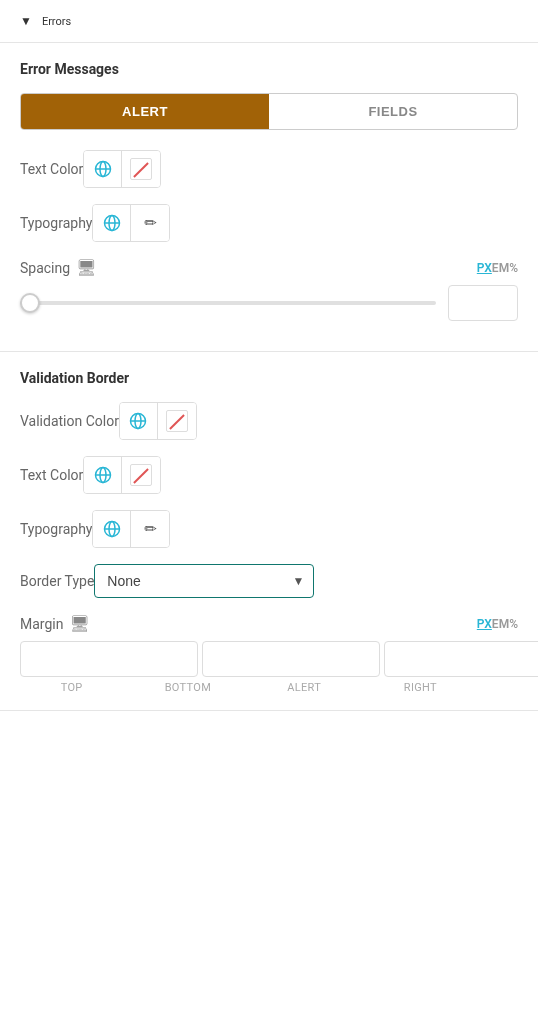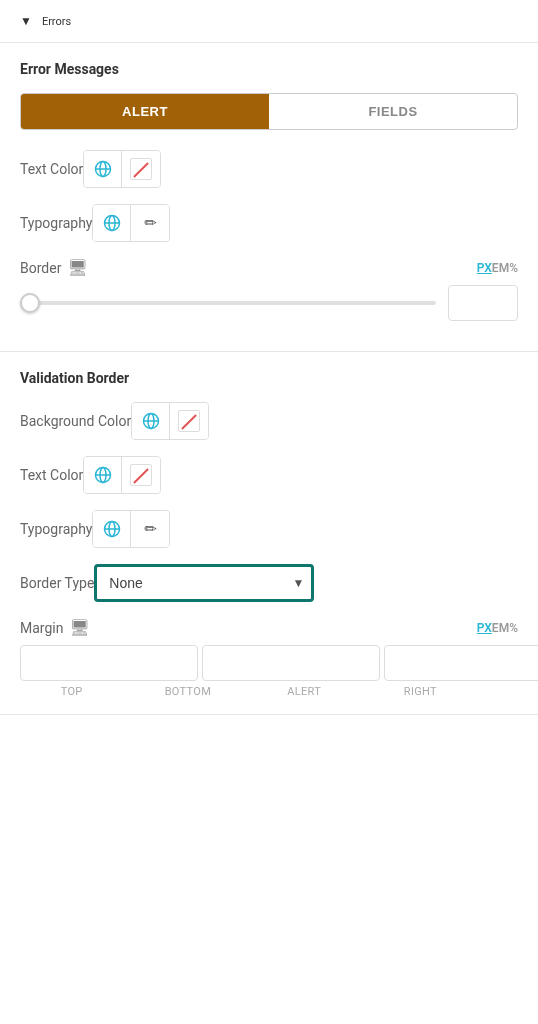--- a/index.html
+++ b/index.html
@@ -191,21 +191,21 @@
     }
 
     
     .dropdown-wrapper {
       position: relative;
       width: 220px;
     }
     .dropdown-select {
       width: 100%;
       padding: 8px 36px 8px 12px;
-      border: 3px solid #0f766e;
+      border: 1px solid #0f766e;
       border-radius: 4px;
       appearance: none;
       -webkit-appearance: none;
       font-size: 14px;
       color: #444;
       background: #fff;
       cursor: pointer;
       outline: none;
     }
     .dropdown-arrow {
@@ -303,40 +303,40 @@
         </svg>
       </button>
       <button class="icon-btn">
         <span class="pencil-icon">✏</span>
       </button>
     </div>
   </div>
 
   <div class="spacing-label-row">
     <div class="prop-label">
-      <span>Border</span>
+      <span>Spacing</span>
       <span class="monitor-icon">🖥</span>
     </div>
     <div class="unit-labels">
       <span class="active-unit">PX</span>
       <span>EM</span>
       <span>%</span>
     </div>
   </div>
   <div class="slider-container">
     <input type="range" class="slider-input" min="0" max="100" value="0" style="">
     <input type="text" class="slider-value-box" style="">
   </div>
 </div>
 
 <div class="section">
   <div class="section-title">Validation Border</div>
 
   <div class="prop-row">
-    <span class="prop-label">Background Color</span>
+    <span class="prop-label">Validation Color</span>
     <div class="icon-group">
       <button class="icon-btn">
         <svg class="globe-icon" viewBox="0 0 24 24" fill="none" stroke="#29b6d5" stroke-width="2">
           <circle cx="12" cy="12" r="10"></circle>
           <ellipse cx="12" cy="12" rx="4" ry="10"></ellipse>
           <line x1="2" y1="12" x2="22" y2="12"></line>
         </svg>
       </button>
       <button class="icon-btn">
         <div class="color-swatch"></div>

